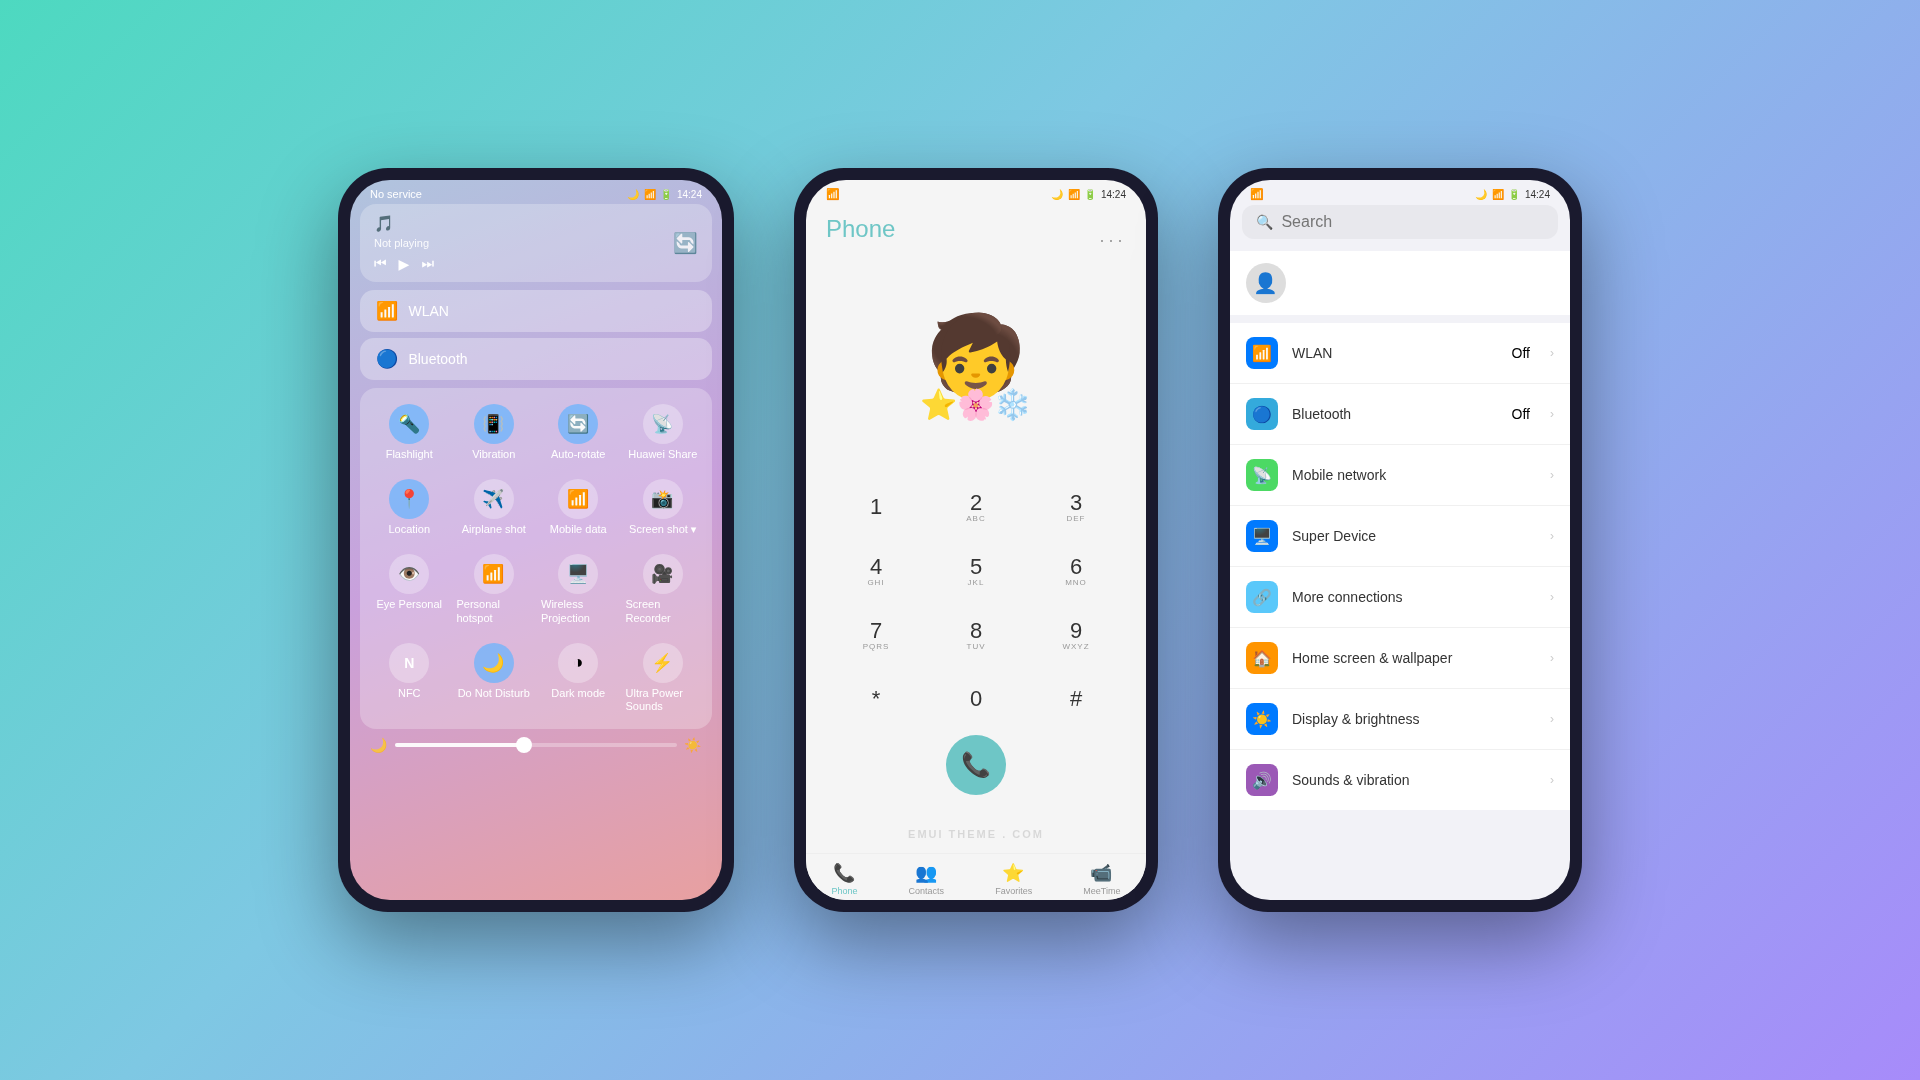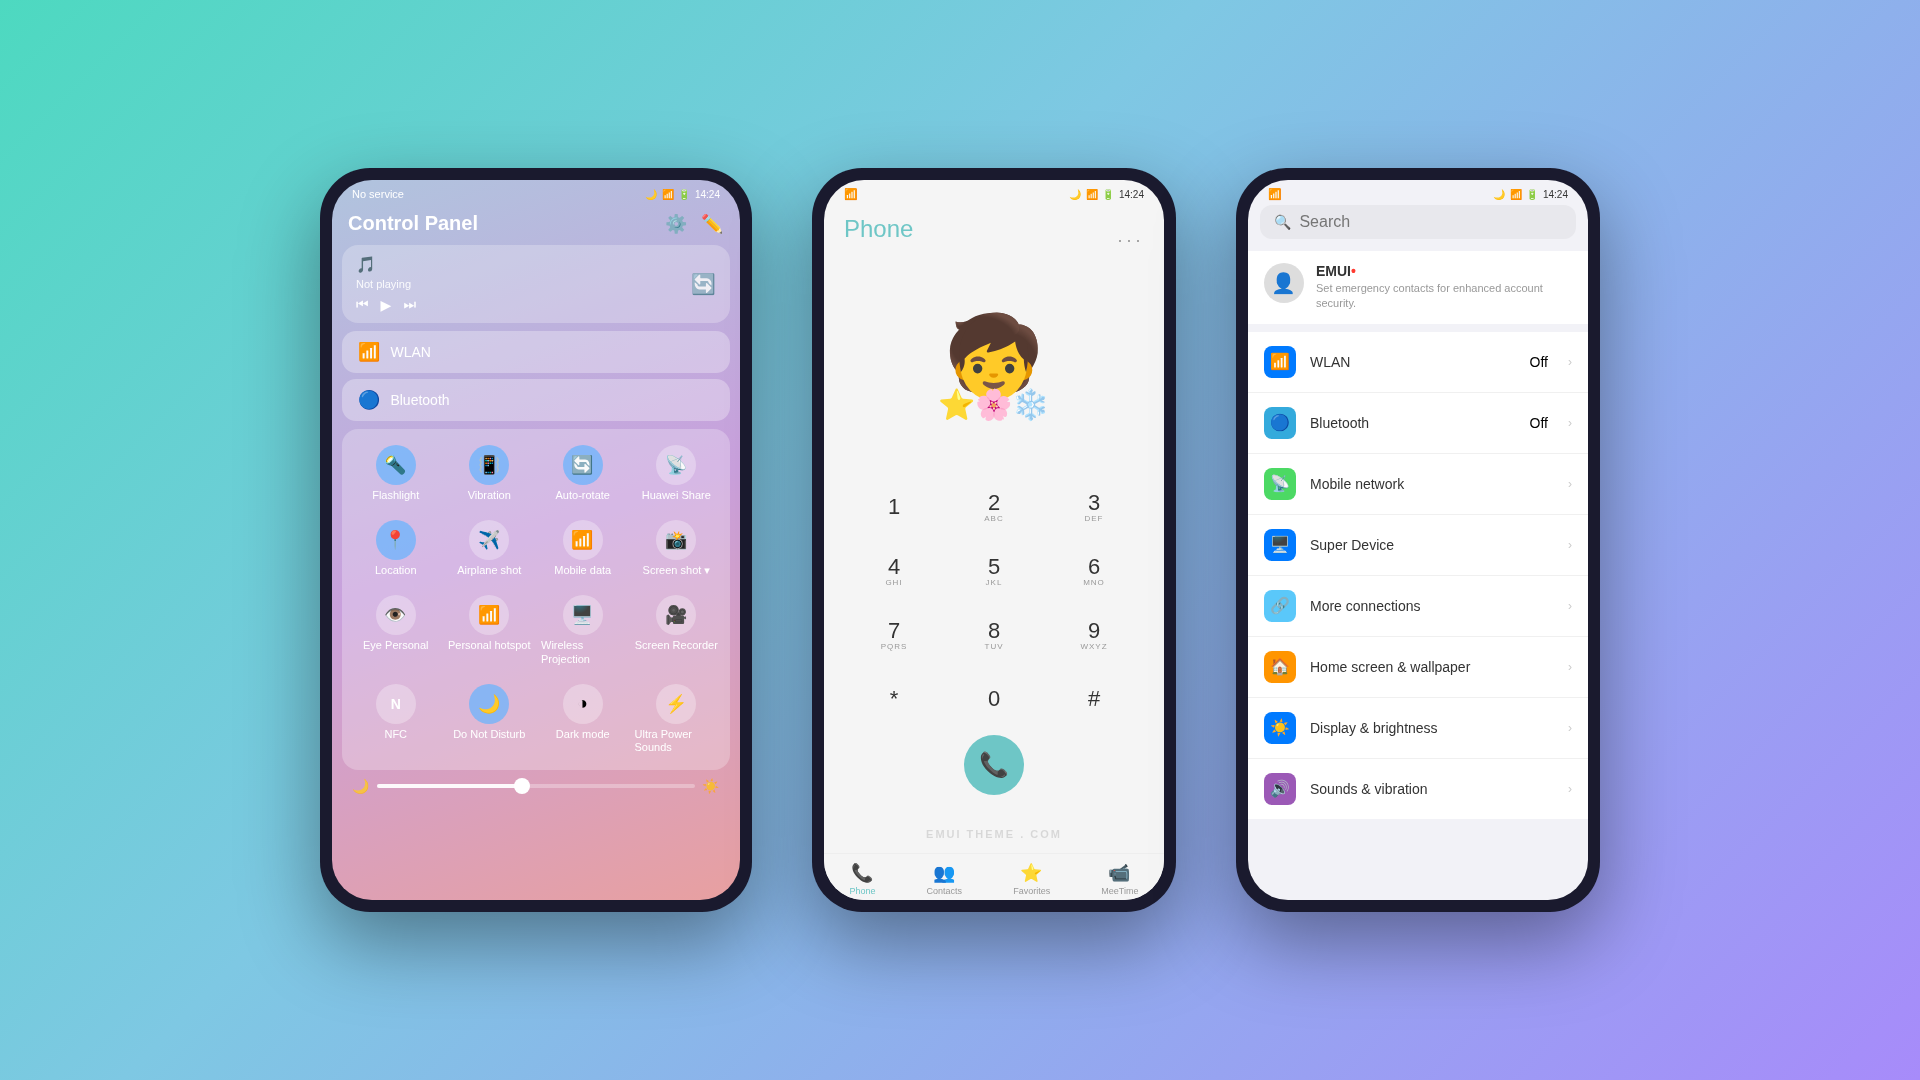--- a/index.html
+++ b/index.html
@@ -24,21 +24,21 @@
       position: relative;
     }
     .phone-screen {
       border-radius: 40px;
       overflow: hidden;
       position: relative;
     }
 
     
     .phone1 .phone-screen {
-      width: 408px;
+      width: 372px;
       height: 720px;
       background: linear-gradient(160deg, #b0c4de 0%, #c9a0dc 50%, #e8a0a0 100%);
     }
 
     
     .phone2 .phone-screen {
       width: 340px;
       height: 720px;
       background: #f5f5f5;
     }
@@ -380,27 +380,20 @@
     <div class="status-bar white">
       <span>No service</span>
       <div class="status-icons">
         <span>🌙</span>
         <span>📶</span>
         <span>🔋</span>
         <span>14:24</span>
       </div>
     </div>
 
-    <div class="cp-header">
-      <span class="cp-title">Control Panel</span>
-      <div class="cp-header-icons">
-        <span>⚙️</span>
-        <span>✏️</span>
-      </div>
-    </div>
 
     <div class="cp-media-row">
       <div class="cp-media-left">
         <span class="cp-media-icon">🎵</span>
         <span class="cp-media-text">Not playing</span>
         <div class="cp-media-controls">
           <span>⏮</span>
           <span>▶</span>
           <span>⏭</span>
         </div>
@@ -624,26 +617,20 @@
     </div>
 
 
     <div class="settings-search">
       <span>🔍</span>
       <input type="text" readonly="" placeholder="Search" style="">
     </div>
 
     <div class="settings-emui">
       <div class="emui-avatar">👤</div>
-      <div class="emui-text">
-        <div class="emui-name">
-          <span>EMUI</span><span class="dot">•</span>
-        </div>
-        <div class="emui-desc">Set emergency contacts for enhanced account security.</div>
-      </div>
     </div>
 
     <div class="settings-list">
       <div class="settings-item">
         <div class="settings-icon si-blue">📶</div>
         <span class="settings-item-label">WLAN</span>
         <span class="settings-item-value">Off</span>
         <span class="settings-chevron">›</span>
       </div>
       <div class="settings-item">

